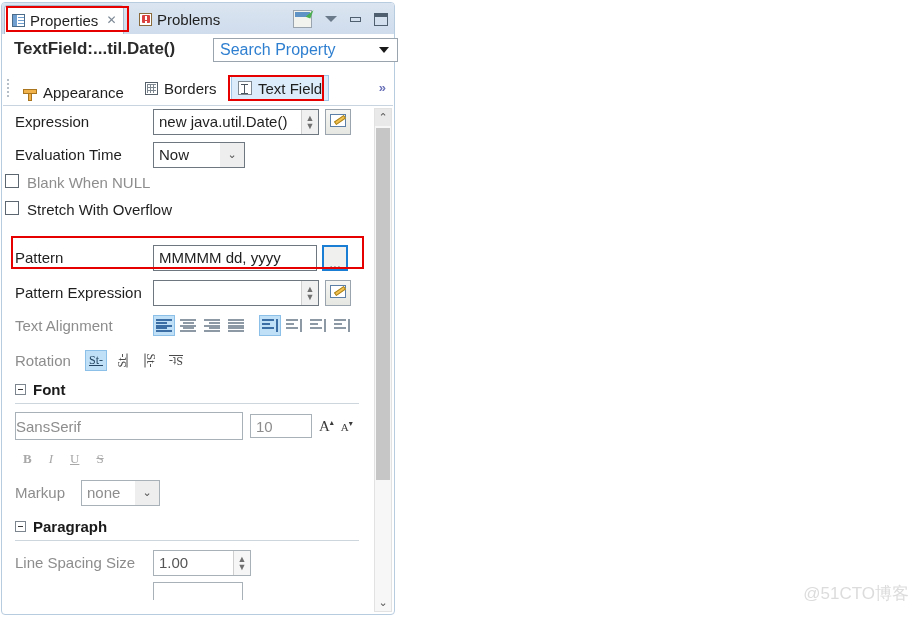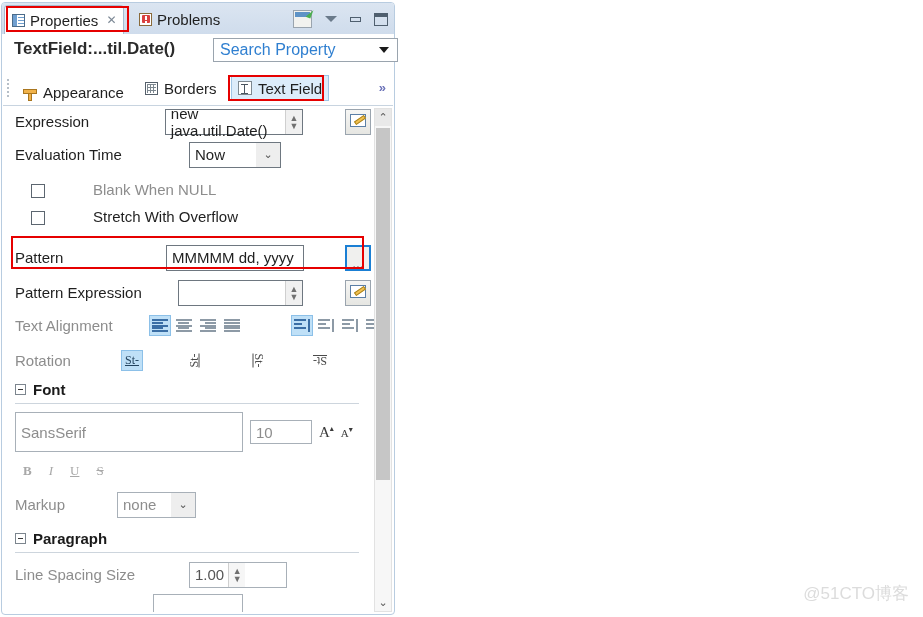--- a/index.html
+++ b/index.html
@@ -185,21 +185,21 @@
 
   
   .formwrap{
     position:absolute;left:3px;top:108px;width:390px;height:505px;
     overflow:hidden;
   }
   .form{
     position:absolute;left:0;top:0;width:368px;
     font-size:15px;color:#1f1f1f;
   }
-  .row{display:flex;align-items:center;height:27px;margin:0 0 6px 0;gap:36px;}
+  .row{display:flex;align-items:center;height:27px;margin:0 0 6px 0;}
   .lbl{width:150px;padding-left:12px;box-sizing:border-box;white-space:nowrap;}
   .lbl.dim{color:#8d8d8d;}
 
   .txtinput{
     height:26px;background:#ffffff;border:1px solid #6e7780;
     box-sizing:border-box;display:flex;align-items:center;
     font-size:15px;color:#1f1f1f;padding-left:5px;
   }
   .spin{
     width:16px;height:24px;margin-left:auto;flex:none;
@@ -232,21 +232,21 @@
     background:#eeeeee;display:flex;align-items:center;justify-content:center;
     font-size:11px;color:#555;
   }
   .sel.plain{border:1px solid #a8b0b8;}
   .sel .tri{
     width:0;height:0;margin-left:auto;margin-right:7px;flex:none;
     border-left:5px solid transparent;border-right:5px solid transparent;
     border-top:6px solid #1a1a1a;
   }
 
-  .cbrow{display:flex;align-items:flex-end;height:24px;padding-left:28px;margin-bottom:3px;gap:40px;}
+  .cbrow{display:flex;align-items:flex-start;height:24px;padding-left:2px;margin-bottom:3px;}
   .cbox{
     width:14px;height:14px;background:#ffffff;border:1px solid #5c6670;
     box-sizing:border-box;margin-right:8px;flex:none;
   }
 
   
   .redbox{position:absolute;border:2px solid #e60000;box-sizing:border-box;pointer-events:none;}
 
   
   .iconbtn{
@@ -297,23 +297,23 @@
   }
   .expander:before{
     content:"";position:absolute;left:2px;top:4px;width:5px;height:1px;background:#3a3a3a;
   }
   .grouphdr .gt{font-size:15px;font-weight:bold;color:#1a1a1a;}
   .grule{height:1px;background:#cdd5dd;margin:5px 12px 8px 12px;}
 
   
   .fontrow{display:flex;align-items:center;gap:7px;padding-left:12px;margin-bottom:5px;}
   .fontname{
-    width:228px;height:40px;background:#fff;border:1px solid #a8b0b8;
+    width:228px;height:28px;background:#fff;border:1px solid #a8b0b8;
     box-sizing:border-box;display:flex;align-items:center;
-    font-size:15px;color:#8d8d8d;padding-left:5px;
+    font-size:15px;color:#8d8d8d;
   }
   .fontsize{
     width:62px;height:24px;background:#fff;border:1px solid #a8b0b8;
     box-sizing:border-box;display:flex;align-items:center;
     font-size:15px;color:#8d8d8d;padding-left:5px;
   }
   .afont{font-size:15px;color:#3a3a3a;font-family:"Liberation Serif",serif;}
   .afont.small{font-size:11px;}
   .afont sup{font-size:8px;}
 
@@ -577,21 +577,21 @@
 
       <div class="grouphdr" style="margin-top:12px">
         <span class="expander"></span>
         <span class="gt">Paragraph</span>
       </div>
       <div class="grule"></div>
 
 
       <div class="row">
         <span class="lbl dim">Line Spacing Size</span>
-        <span class="txtinput" style="width:98px;border:1px solid #a8b0b8;color:#555;justify-content:flex-start;padding-right:0">
+        <span class="txtinput" style="width:98px;border:1px solid #a8b0b8;color:#555;justify-content:space-between;padding-right:0">
           <span>1.00</span>
           <span class="spin" style="margin-left:4px;background:#f6f6f6">▲<br>▼</span>
         </span>
       </div>
 
       <div class="partial"></div>
     </div>
   </div>
 
   <div class="vsb">

